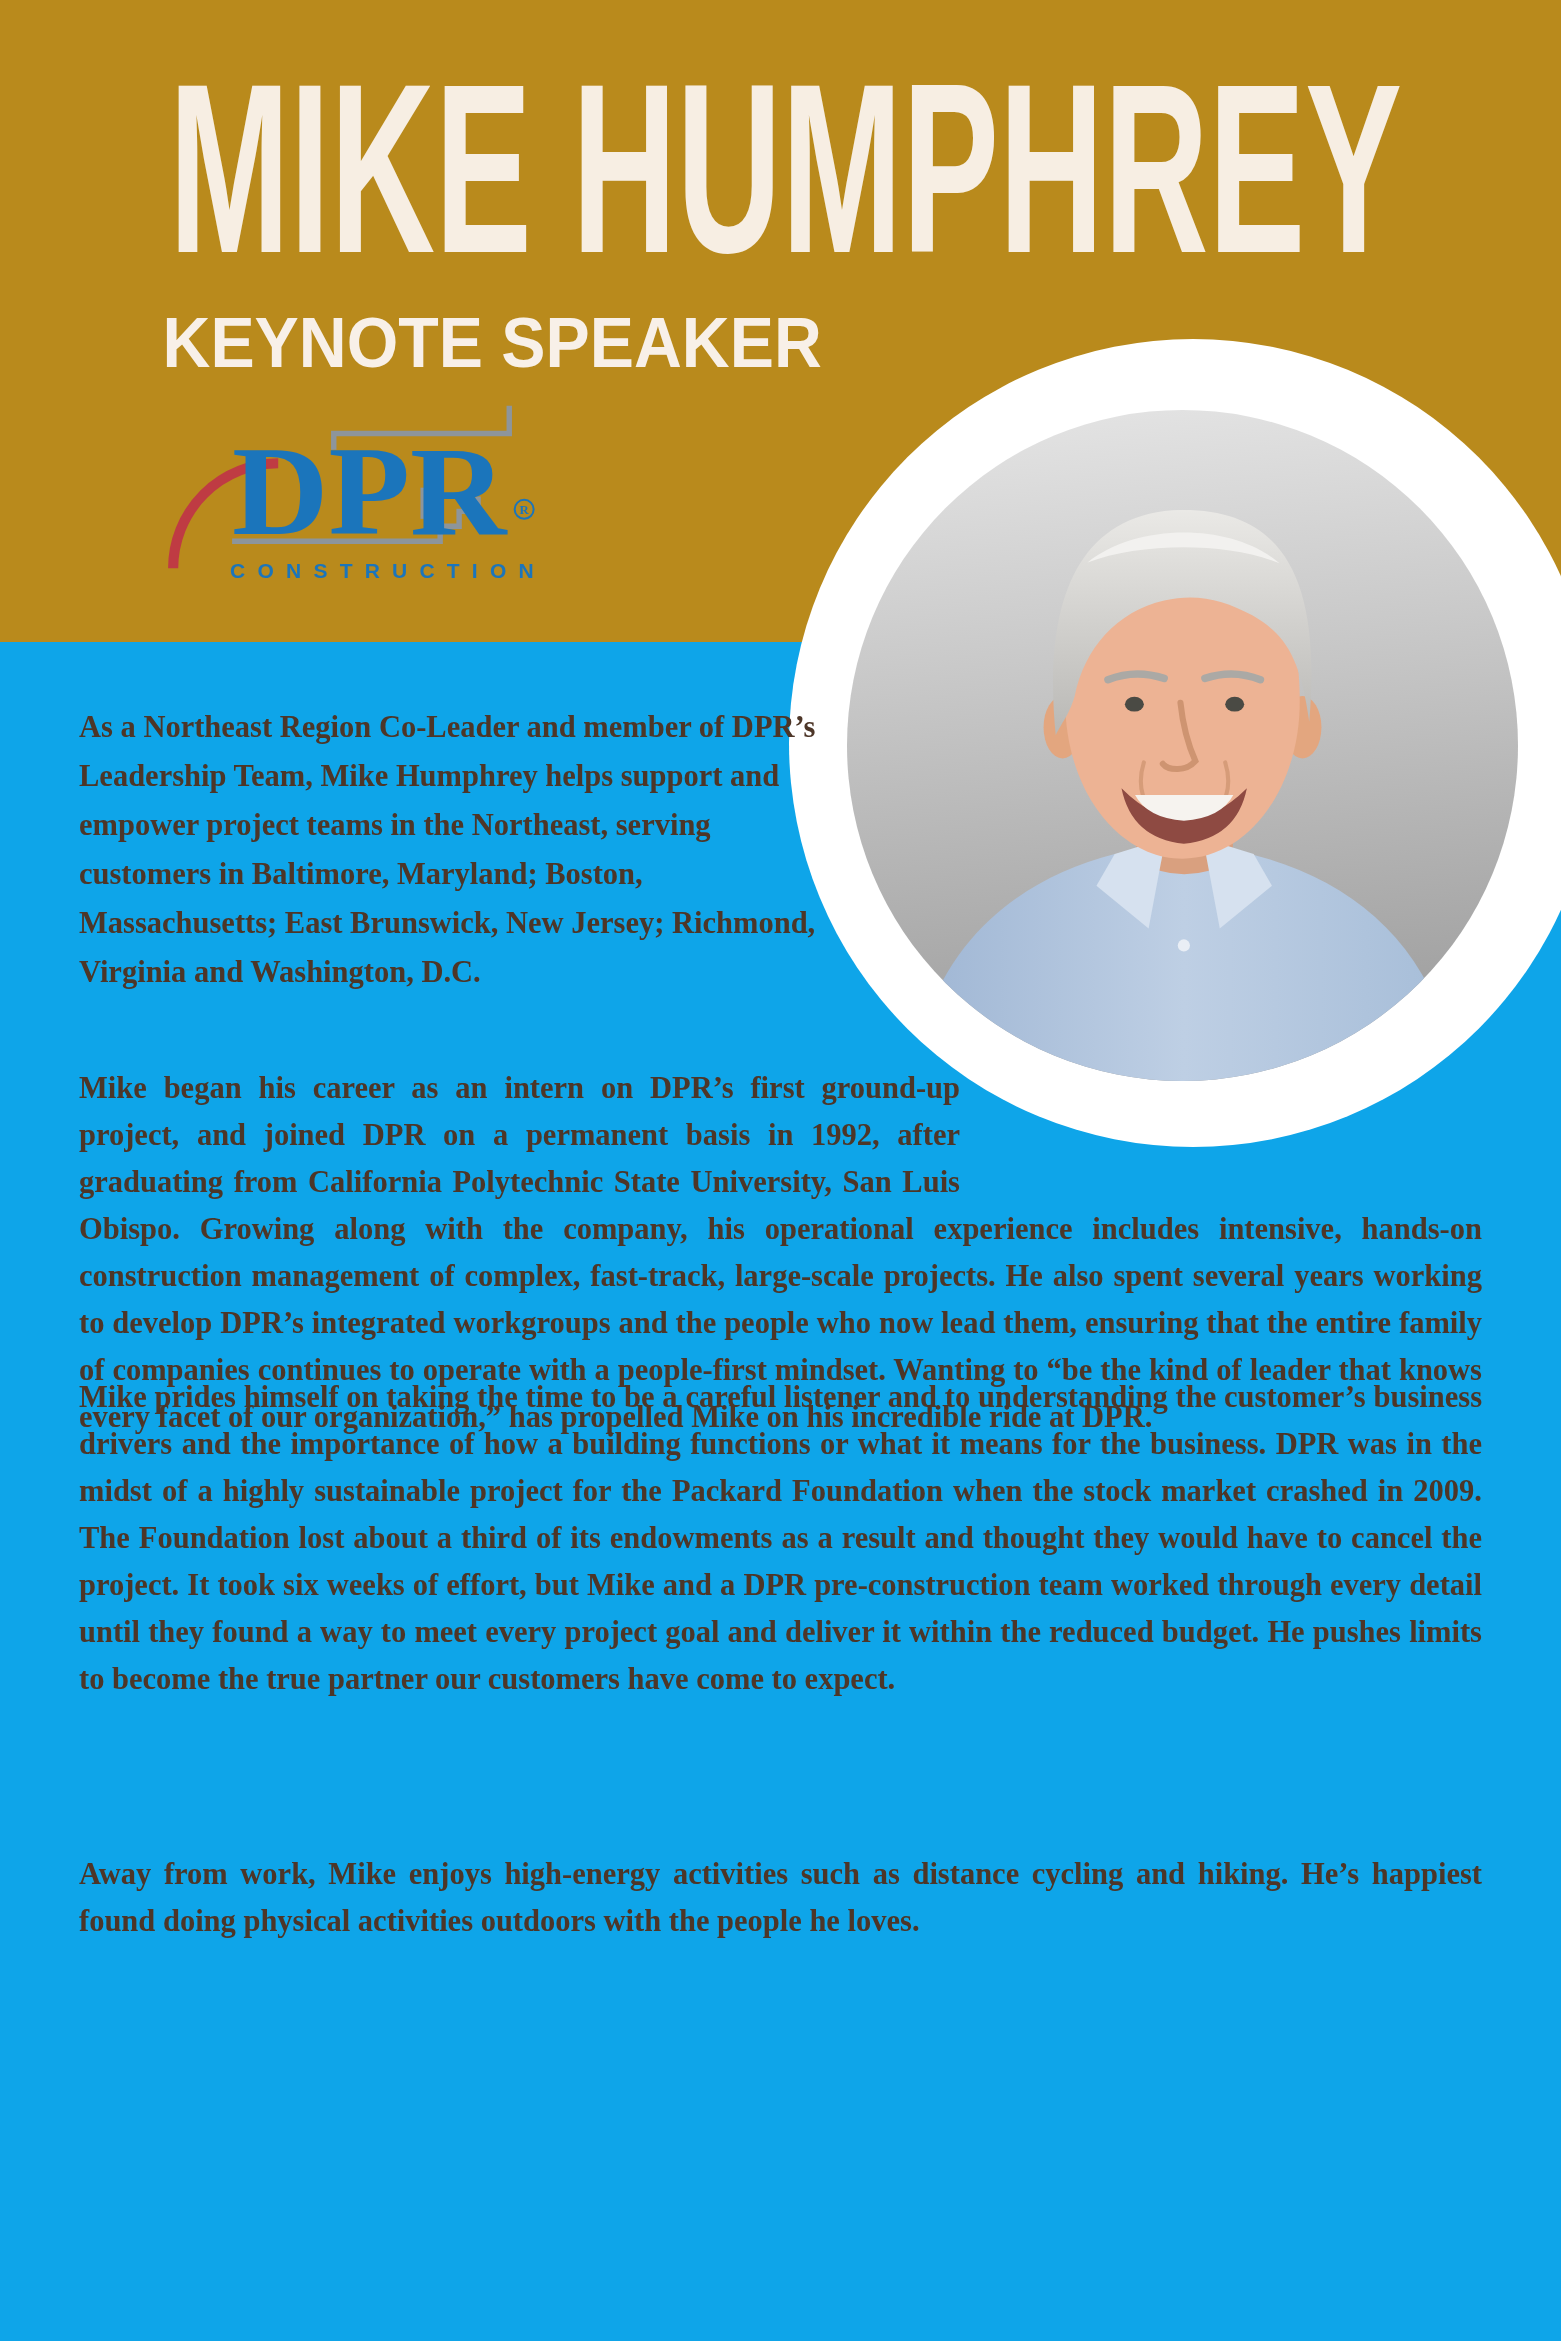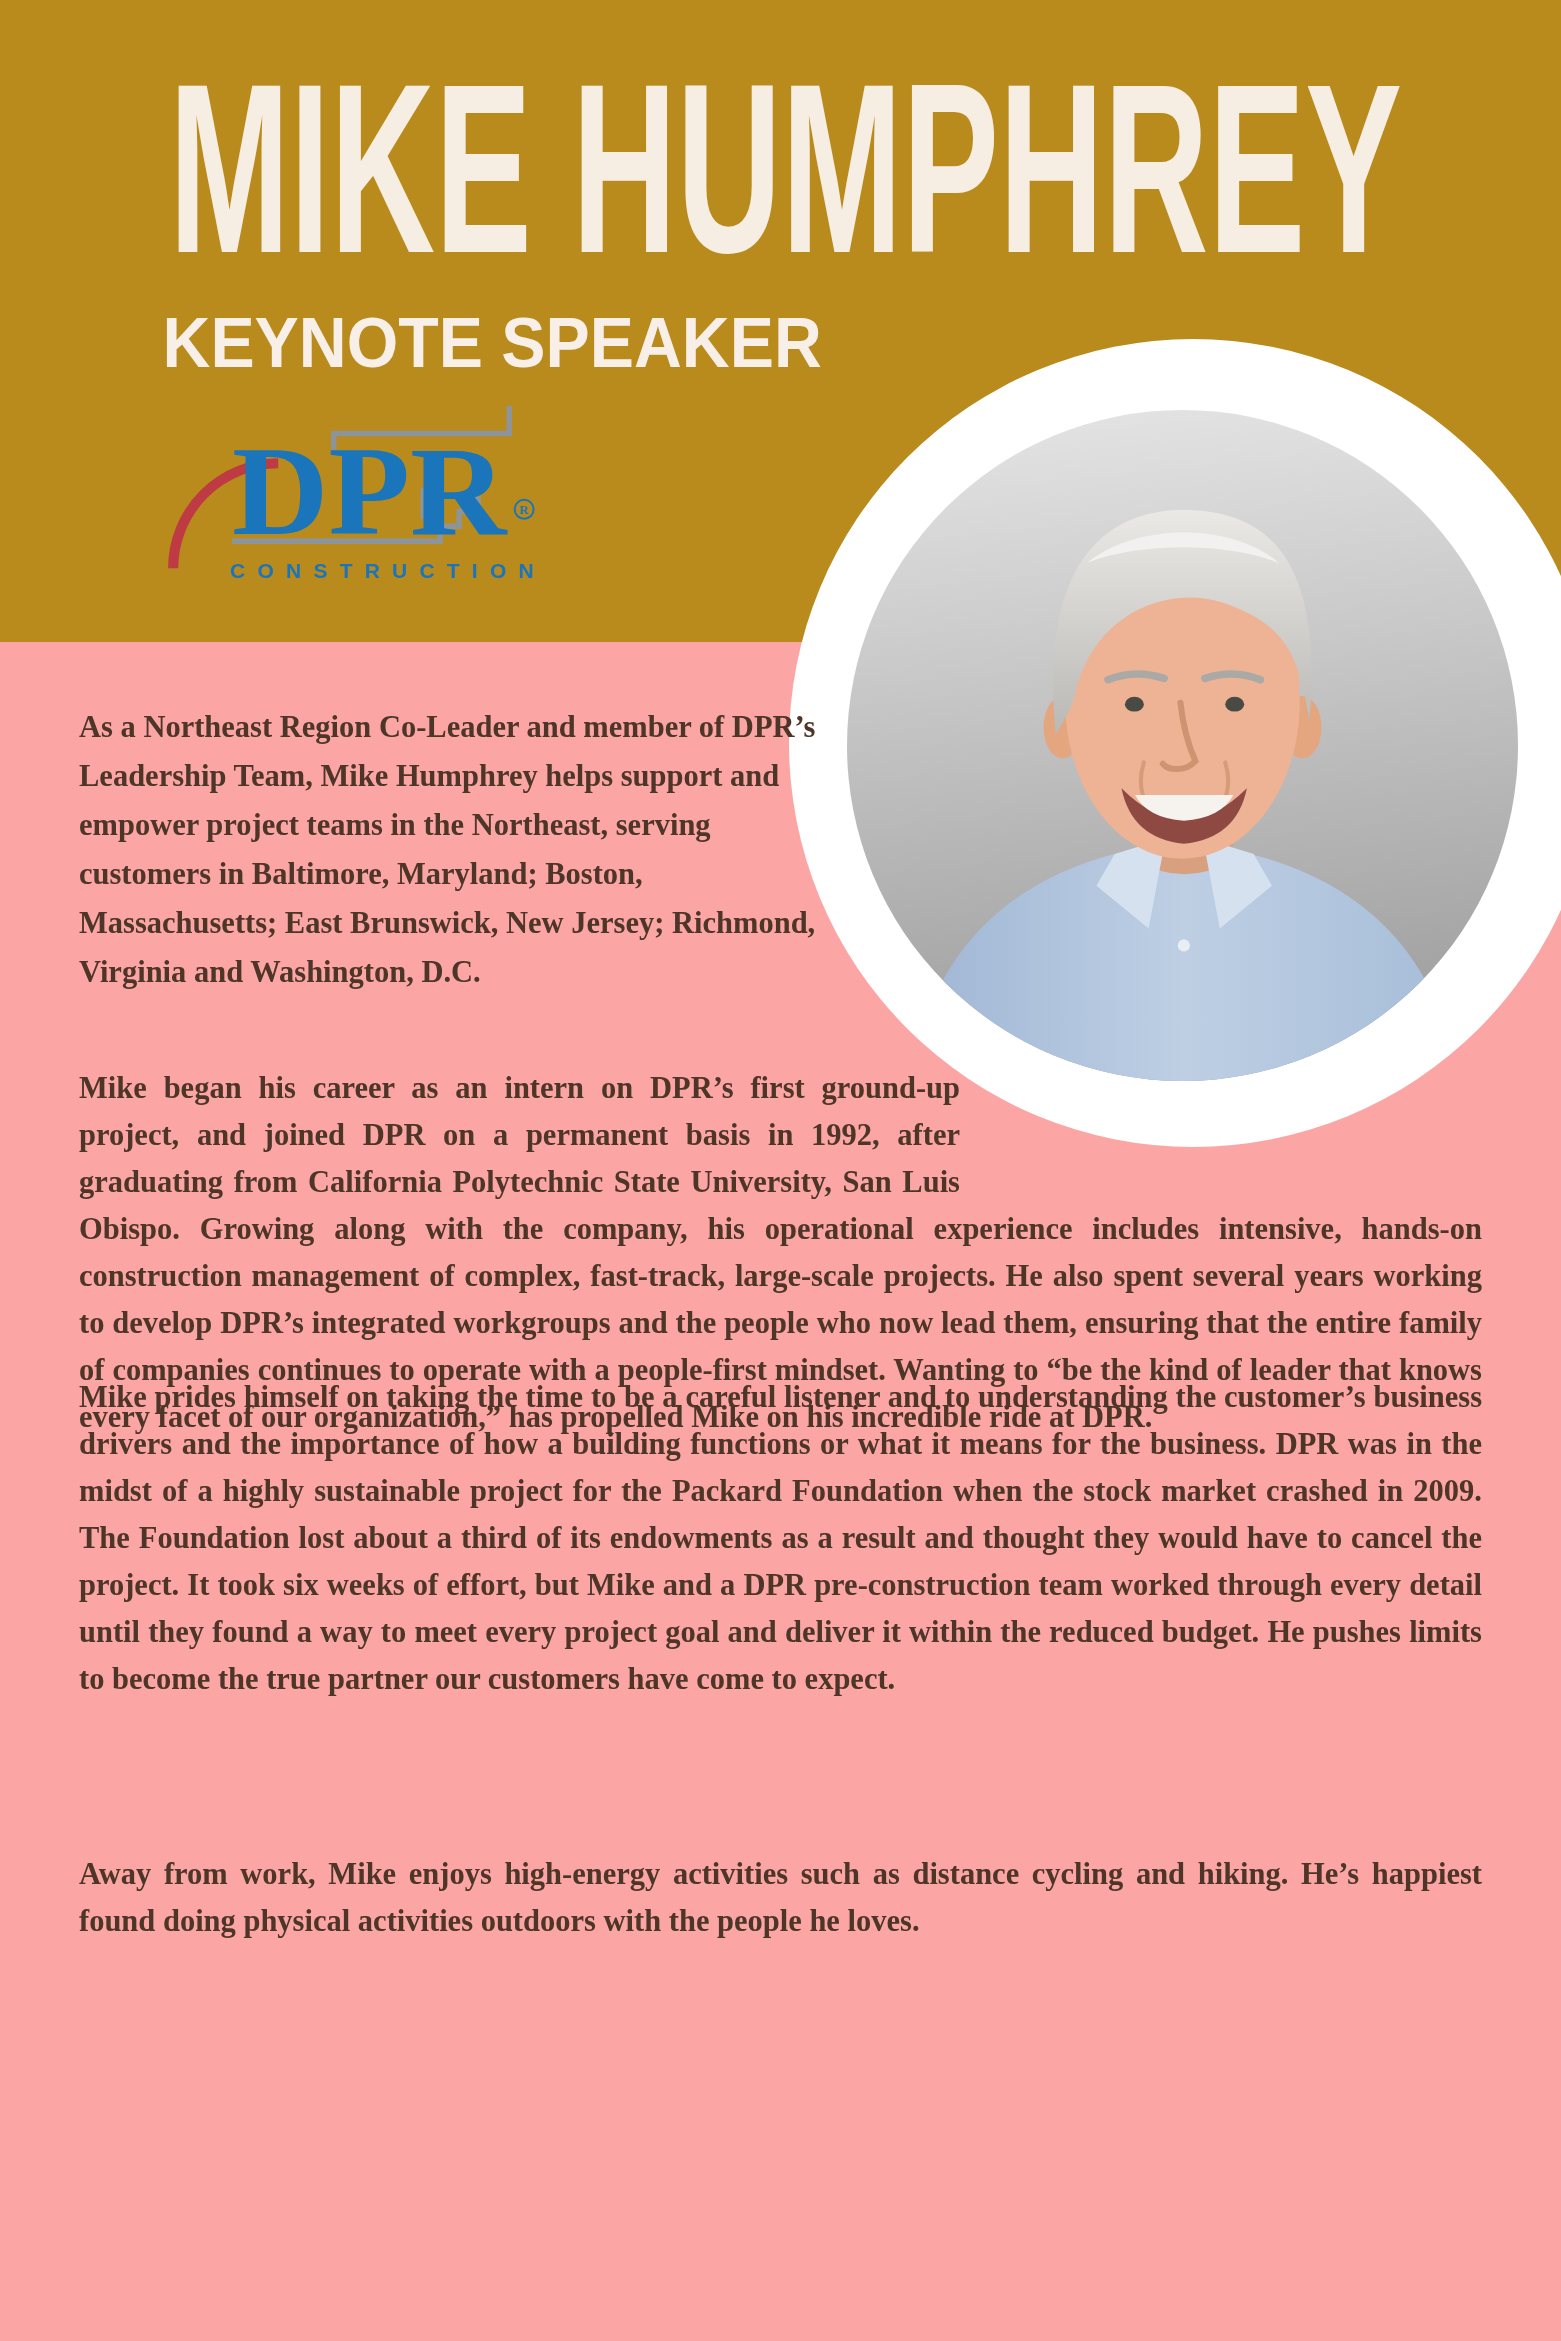--- a/index.html
+++ b/index.html
@@ -1,16 +1,16 @@
 <!DOCTYPE html>
 <html style="font-size:11px"><head>
 <meta charset="utf-8">
 <style>
   html,body{margin:0;padding:0;background:#ffffff;}
-  .page{position:relative;width:1561px;height:2342px;background:#fca5a5;overflow:hidden;
+  .page{position:relative;width:1561px;height:2342px;background:#0ea5e9;overflow:hidden;
         font-family:"Liberation Serif", serif;}
   .gold-header{position:absolute;left:0;top:0;width:1561px;height:642px;background:#B98A1C;}
   .title-svg{position:absolute;left:169px;top:78px;}
   .subtitle-svg{position:absolute;left:161px;top:304px;}
   .logo-svg{position:absolute;left:142px;top:400px;}
   .photo-ring{position:absolute;left:789px;top:339px;width:808px;height:808px;
               border-radius:50%;background:#ffffff;}
   .photo-circle{position:absolute;left:847px;top:410px;width:671px;height:671px;
                 border-radius:50%;overflow:hidden;}
   .photo-circle svg{display:block;width:100%;height:100%;}

